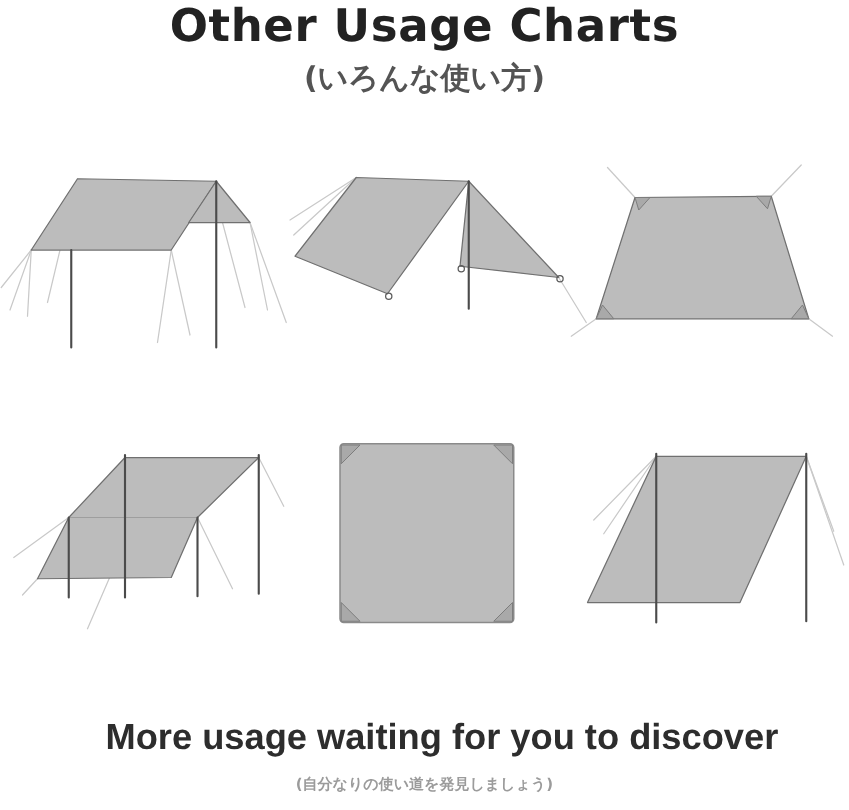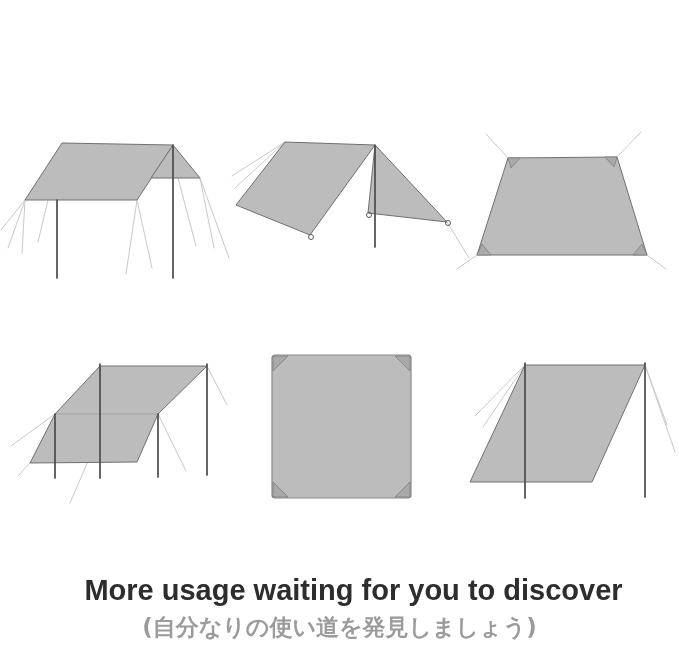--- a/index.html
+++ b/index.html
@@ -36,30 +36,34 @@
   .footer{position:absolute;top:572px;left:0;width:679px;text-align:center;}
   .footer-heading{
     margin:0;
     font-size:29px;line-height:36px;font-weight:bold;
     color:var(--footer-heading-text,#2d2d2d);
     font-family:"Liberation Sans","DejaVu Sans",sans-serif;
     padding-left:28px;
   }
   .footer-subtitle{
     margin:0;margin-top:6px;
-    font-size:23px;line-height:26px;font-weight:bold;
+    font-size:12px;line-height:26px;font-weight:bold;
     color:var(--footer-subtitle-text,#9b9b9b);
     font-family:"DejaVu Sans","Liberation Sans",sans-serif;
   }
 </style>
 </head>
 <body>
 
 <div class="page">
 
+  <div class="header">
+    <h1 class="title">Other Usage Charts</h1>
+    <div class="subtitle">(いろんな使い方)</div>
+  </div>
 
   <div class="diagram" style="left:0px;top:130px;">
     <svg width="235" height="155" viewBox="0 0 235 155">
       <g>
         <path class="guy" d="M25,70 L1,100"></path>
         <path class="guy" d="M25,70 L8,118"></path>
         <path class="guy" d="M25,70 L22,123"></path>
         <path class="guy" d="M48,70 L38,112"></path>
         <path class="guy" d="M137,70 L126,144"></path>
         <path class="guy" d="M137,70 L152,138"></path>

